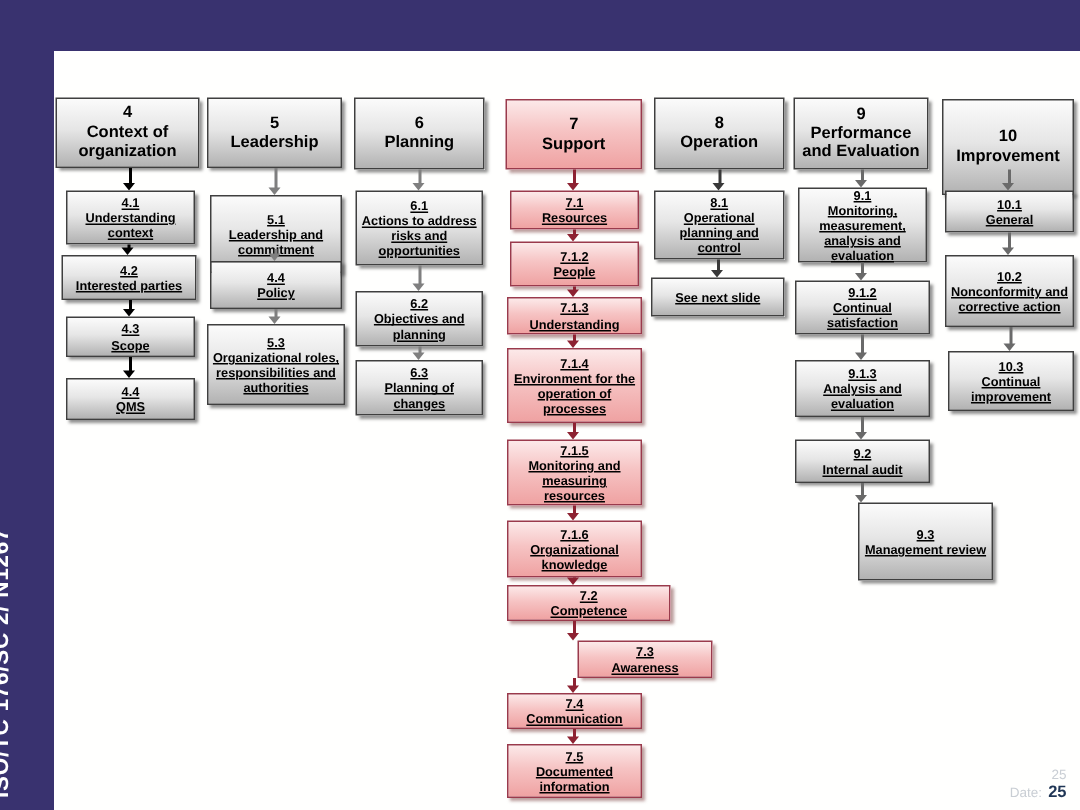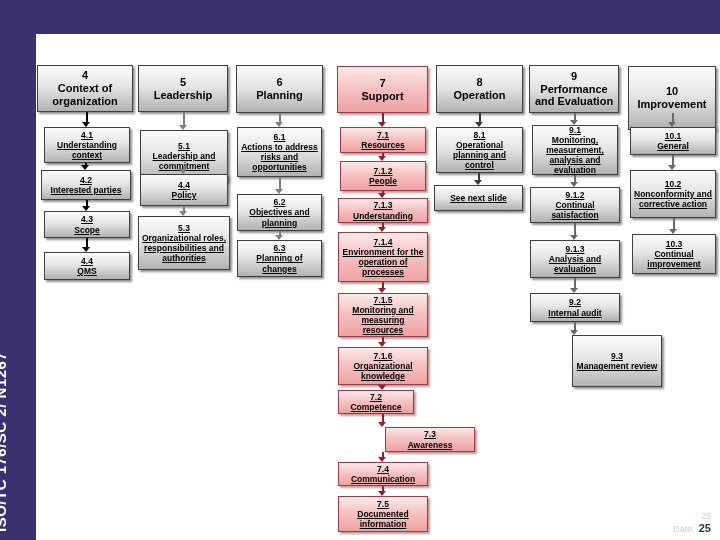--- a/index.html
+++ b/index.html
@@ -148,21 +148,21 @@
         <div>Monitoring and measuring resources</div>
       </div>
       <div class="arrow-line" style="left: 382px; top: 337px; width: 2px; height: 6px; background: rgb(141, 34, 50);"></div>
       <div class="arrow-head" style="left: 378px; top: 342px; border-top: 5px solid rgb(141, 34, 50);"></div>
       <div class="box pink sub" style="left: 338px; top: 347px; width: 90px; height: 38px;">
         <div>7.1.6</div>
         <div>Organizational knowledge</div>
       </div>
       <div class="arrow-line" style="left: 382px; top: 385px; width: 2px; height: 1px; background: rgb(141, 34, 50);"></div>
       <div class="arrow-head" style="left: 378px; top: 385px; border-top: 5px solid rgb(141, 34, 50);"></div>
-      <div class="box pink sub" style="left: 338px; top: 390px; width: 76px; height: 24px;">
+      <div class="box pink sub" style="left: 338px; top: 390px; width: 109px; height: 24px;">
         <div>7.2</div>
         <div>Competence</div>
       </div>
       <div class="arrow-line" style="left: 382px; top: 414px; width: 2px; height: 9px; background: rgb(141, 34, 50);"></div>
       <div class="arrow-head" style="left: 378px; top: 422px; border-top: 5px solid rgb(141, 34, 50);"></div>
       <div class="box pink sub" style="left: 338px; top: 427px; width: 90px; height: 25px; margin-left: 47px;">
         <div>7.3</div>
         <div>Awareness</div>
       </div>
       <div class="arrow-line" style="left: 382px; top: 452px; width: 2px; height: 6px; background: rgb(141, 34, 50);"></div>

